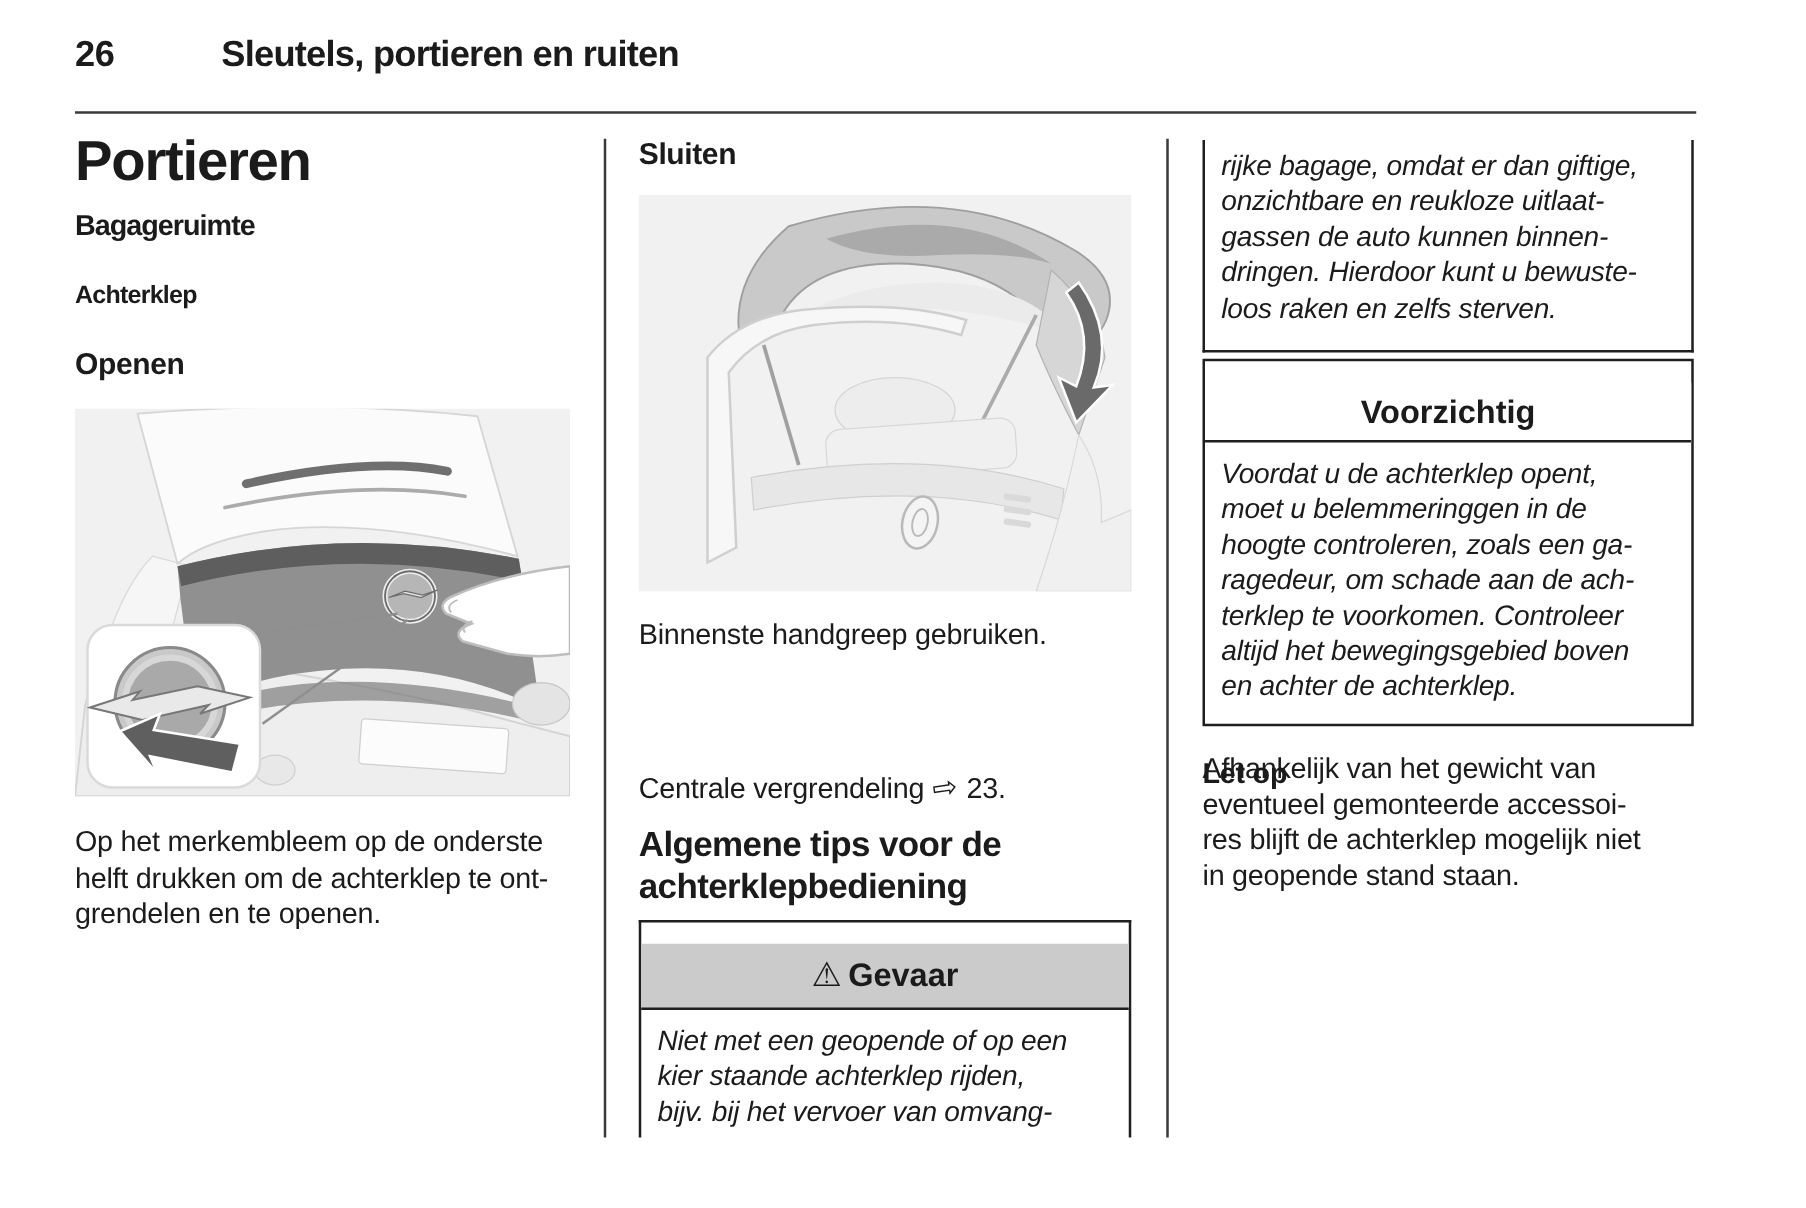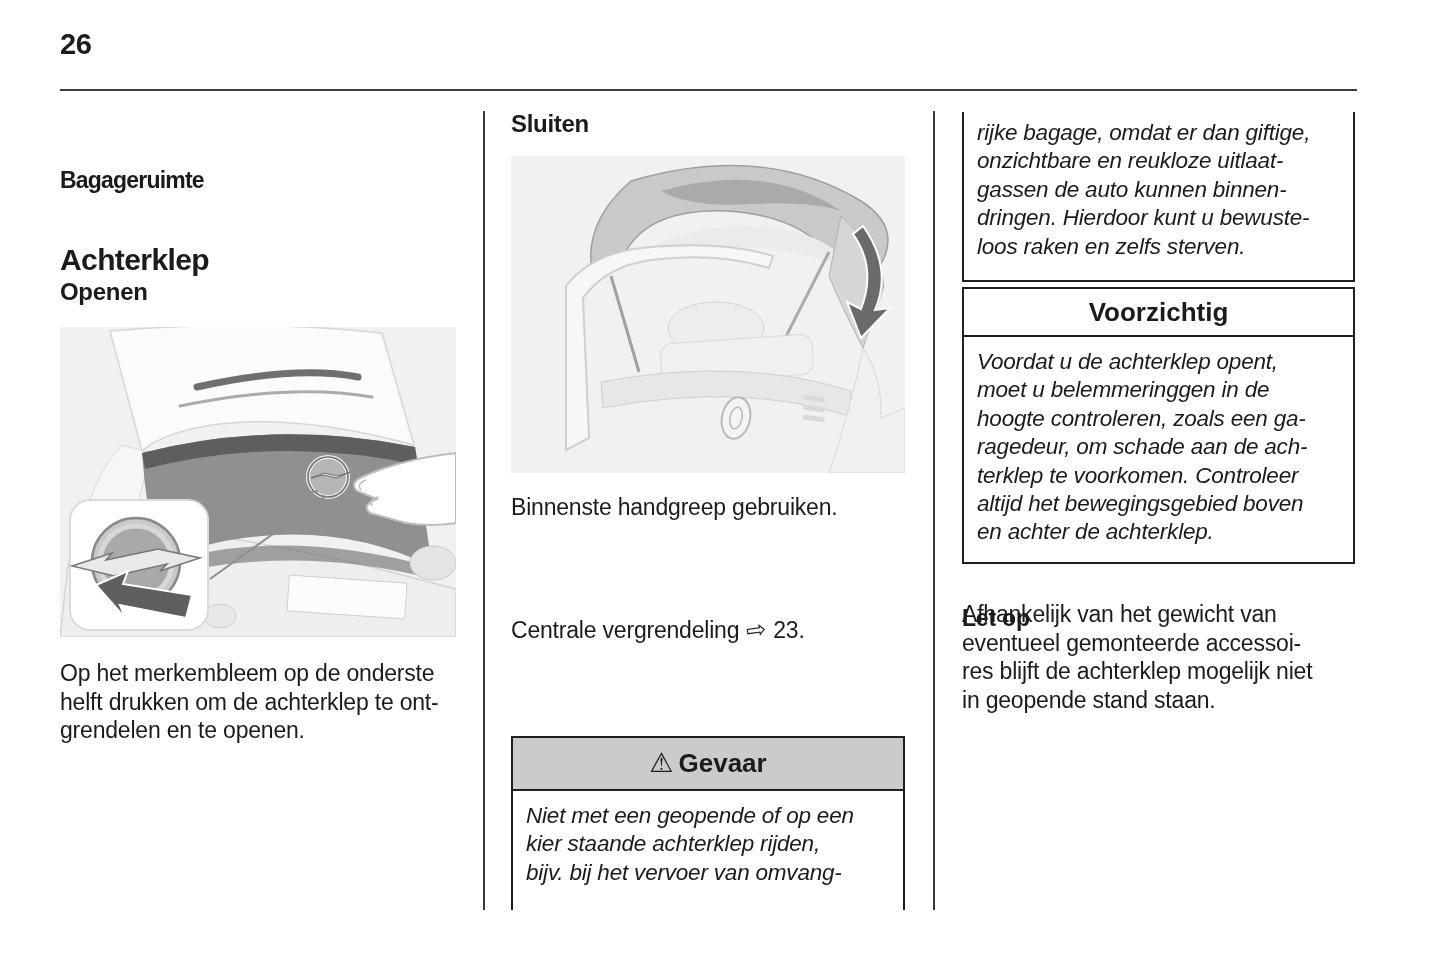--- a/index.html
+++ b/index.html
@@ -21,68 +21,70 @@
   
   .col{position:absolute;top:0;height:966px;}
   .col1{left:60px;width:396px;}
   .col2{left:511px;width:394px;}
   .col3{left:962px;width:393px;}
   .col > *{position:absolute;left:0;}
 
   h1,h2,h3,h4{font-weight:bold;white-space:pre-line;line-height:1.12;}
   .h-chapter{top:104px;font-size:45px;letter-spacing:-1px;}
   .h-section{top:168px;font-size:23px;letter-spacing:-.8px;}
-  .h-sub{top:243px;font-size:30px;letter-spacing:-.6px;}
+  .h-sub{top:225px;font-size:20px;letter-spacing:-.6px;}
   .h-action{font-size:24px;letter-spacing:-.3px;}
   .col1 .h-action{top:279px;}
   .col2 .h-action{top:111px;}
   .h-tips{top:659px;font-size:28px;line-height:33px;letter-spacing:-.5px;}
 
   .body{font-size:23px;line-height:28.5px;white-space:pre-line;letter-spacing:-.2px;}
   .col1 .para-open{top:659px;}
   .col2 .para-handle{top:493px;text-align:right;}
   .col2 .para-emblem{top:527px;}
   .col2 .ref-line{top:616px;white-space:nowrap;}
   .ref-arrow{display:inline-block;margin:0 7px;font-size:24px;transform:rotate(-8deg);}
 
   figure{background:var(--figure-bg);}
   .fig1{top:327px;width:396px;height:310px;}
   .fig2{top:156px;width:394px;height:317px;}
   figure svg{display:block;width:100%;height:100%;}
 
   
   .wbox{border:2.5px solid var(--box-border);}
   .wbox .whead{display:flex;align-items:center;justify-content:center;font-weight:bold;
-    font-size:26px;border-bottom:2px solid var(--box-border);}
+    font-size:26px;border-bottom:2px solid var(--box-border);margin-top:17px;}
   .wbox .wbody{font-size:22.5px;line-height:28.4px;white-space:pre-line;letter-spacing:-.2px;
     padding:11px 10px 0 13px;font-style:italic;}
   .danger-box{top:736px;width:394px;height:174px;border-bottom:none;}
   .danger-box .whead{height:53px;background:var(--warning-header-bg);}
   .warn-tri{margin-right:5px;font-size:27px;line-height:1;}
   .cont-box{top:112px;width:393px;height:170px;border-top:none;}
   .cont-box .wbody{padding-top:7px;}
   .caution-box{top:287px;width:393px;}
   .caution-box .whead{height:48px;background:#ffffff;}
   .caution-box .wbody{padding:11px 10px 15px 13px;border-radius:20px;}
 
   .note-label{top:604px;font-size:23px;font-weight:bold;letter-spacing:-.2px;}
   .note-body{top:600px;}
 </style>
 </head>
 <body>
 
 <div class="page">
 
   <span class="pagenum">26</span>
+  <span class="chapter">Sleutels, portieren en ruiten</span>
   <div class="hrule"></div>
 
   <div class="vrule v1"></div>
   <div class="vrule v2"></div>
 
   <section class="col col1">
+    <h1 class="h-chapter">Portieren</h1>
     <h2 class="h-section">Bagageruimte</h2>
     <h3 class="h-sub">Achterklep</h3>
     <h4 class="h-action">Openen</h4>
 
     <figure class="fig1">
       <svg viewBox="0 0 396 310">
         <rect width="396" height="310" fill="#f1f1f1"></rect>
 
         <path d="M0 310 L8 238 Q16 198 44 194 L125 204 Q255 224 342 248 L396 262 L396 310 Z" fill="#eeeeee" stroke="#d4d4d4" stroke-width="1.5"></path>
         <path d="M12 232 Q32 148 62 118 L92 126 Q72 188 67 238 Z" fill="#f6f6f6" stroke="#dadada"></path>
@@ -161,20 +163,22 @@
           <rect x="292" y="250" width="22" height="5" rx="2" transform="rotate(8 303 252)"></rect>
           <rect x="292" y="260" width="22" height="5" rx="2" transform="rotate(8 303 262)"></rect>
         </g>
       </svg>
     </figure>
 
     <p class="body para-handle">Binnenste handgreep gebruiken.</p>
 
     <p class="body ref-line"><span>Centrale vergrendeling</span><span class="ref-arrow">⇨</span><span>23.</span></p>
 
+    <h3 class="h-tips">Algemene tips voor de
+achterklepbediening</h3>
 
     <div class="wbox danger-box">
       <div class="whead">
         <span class="warn-tri">⚠</span>
         <span>Gevaar</span>
       </div>
       <div class="wbody">Niet met een geopende of op een
 kier staande achterklep rijden,
 bijv. bij het vervoer van omvang-</div>
     </div>

